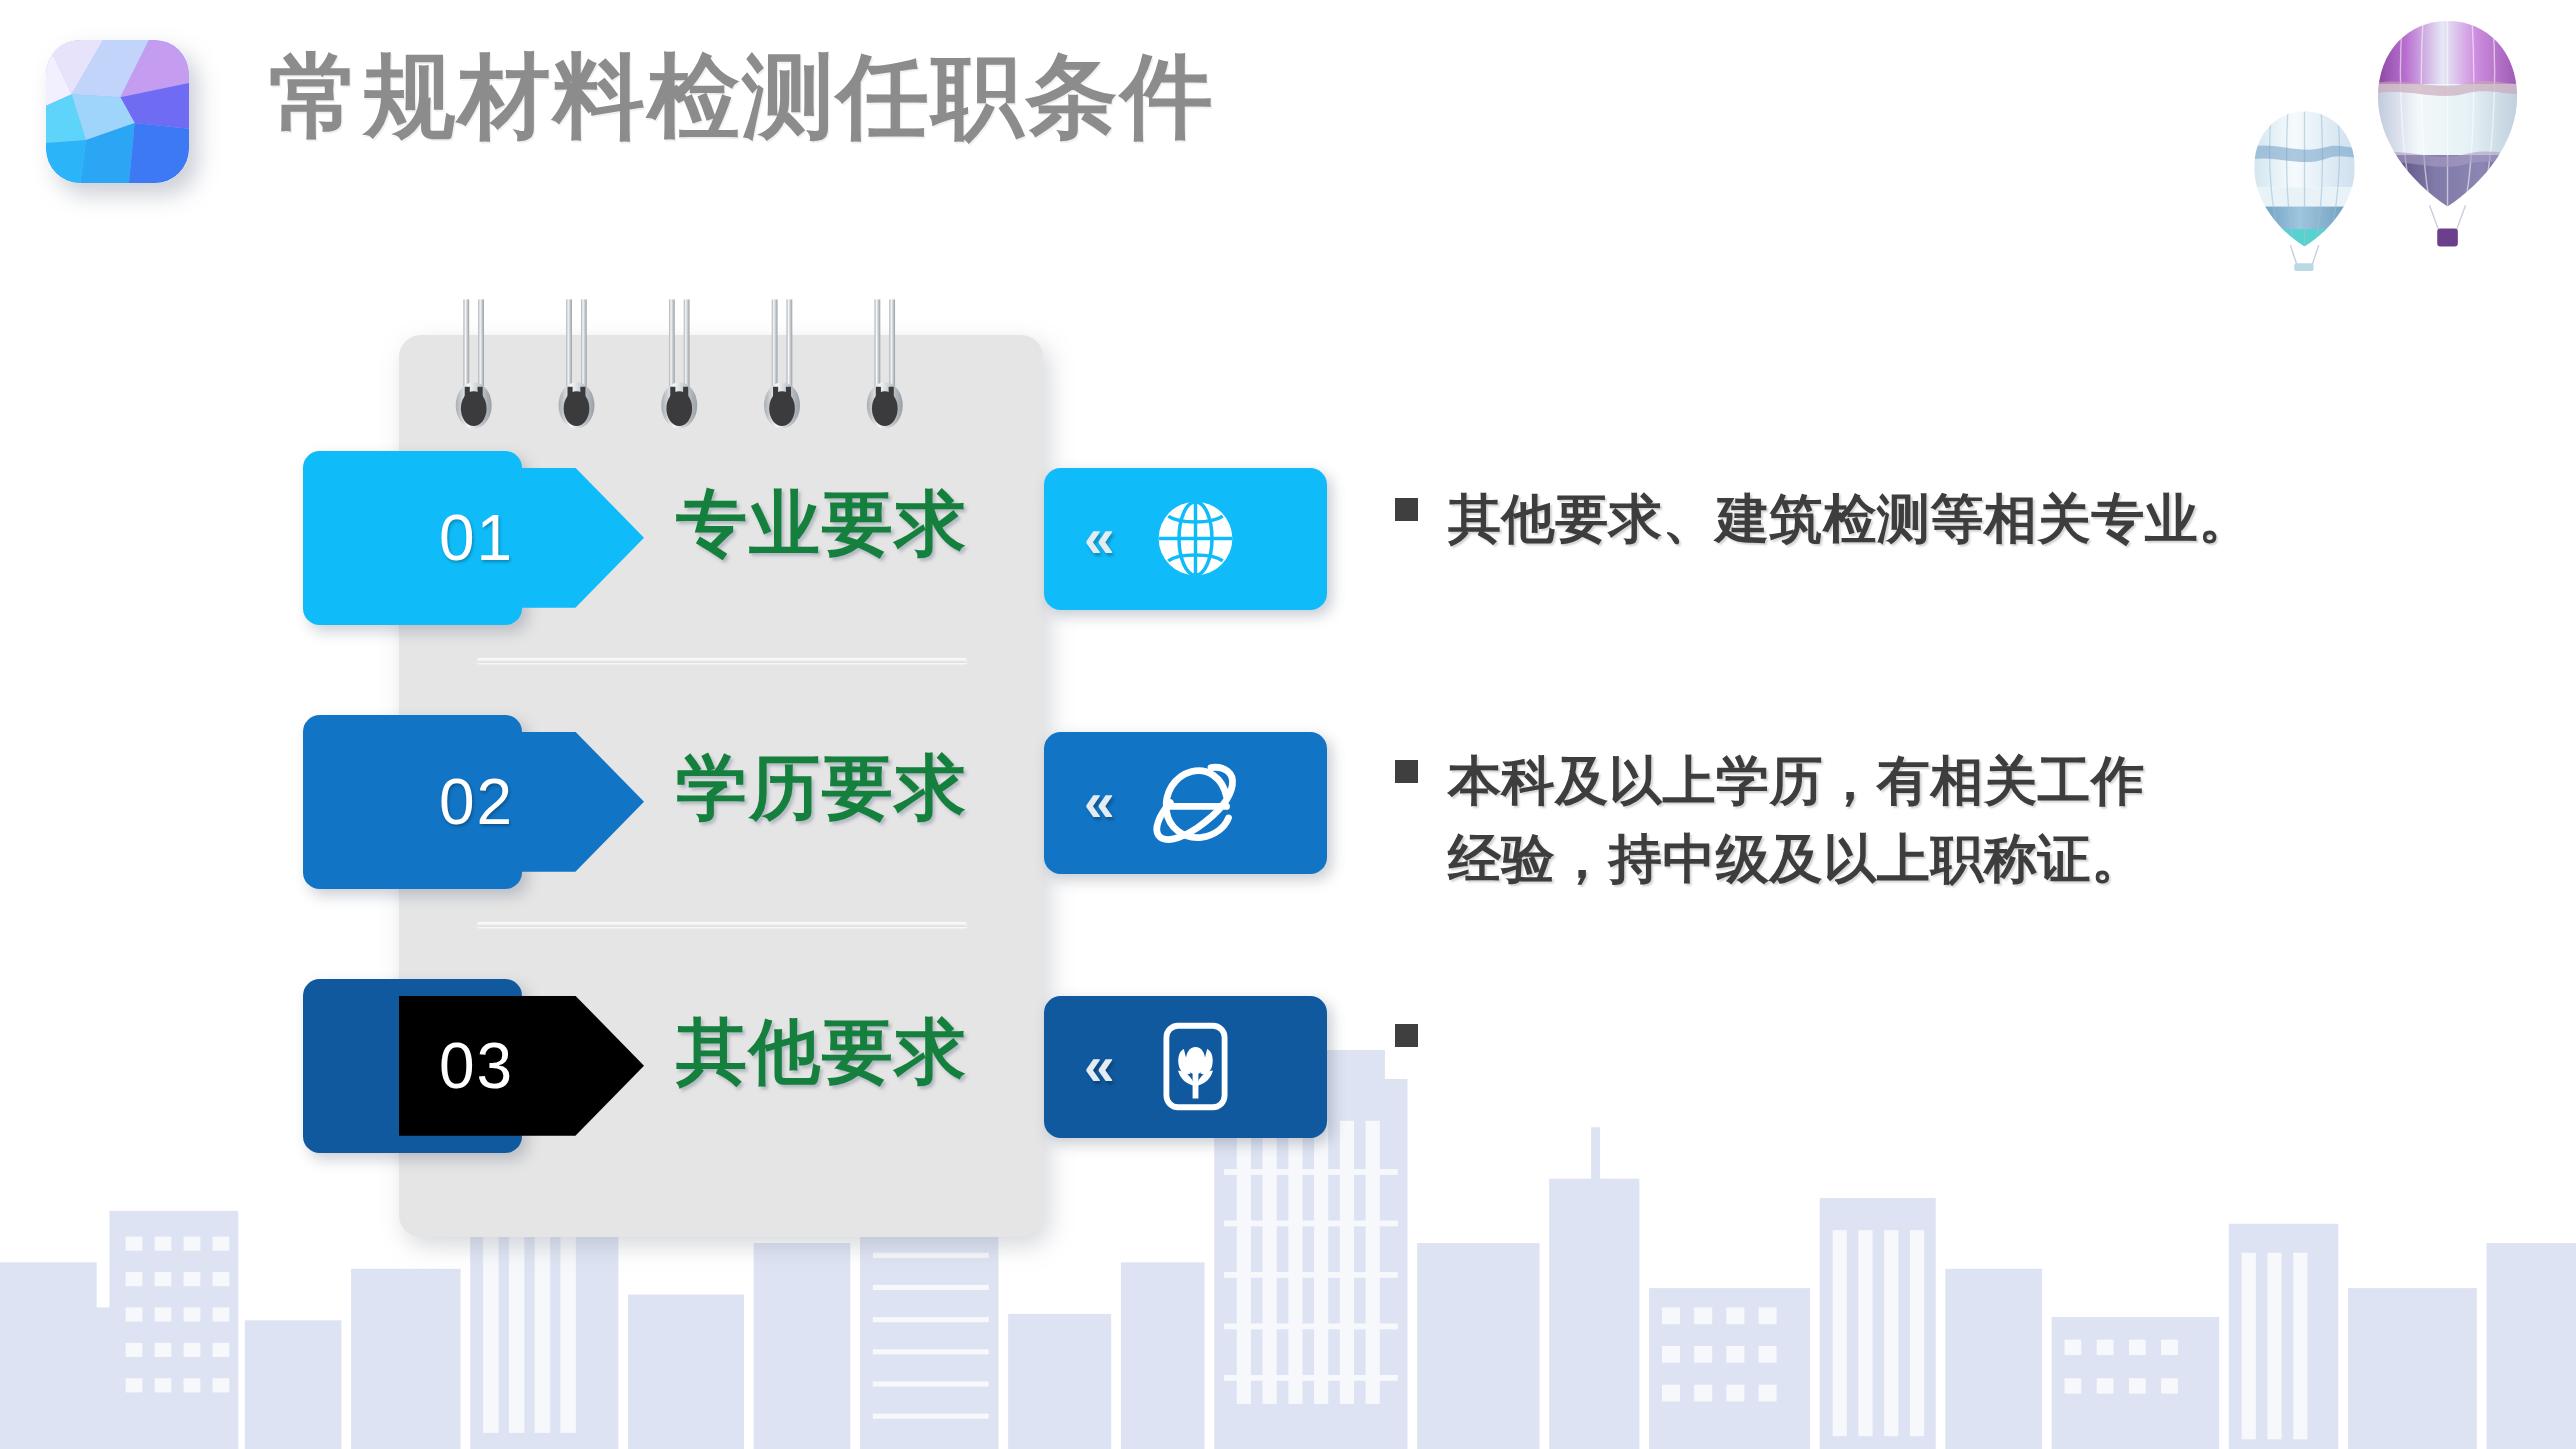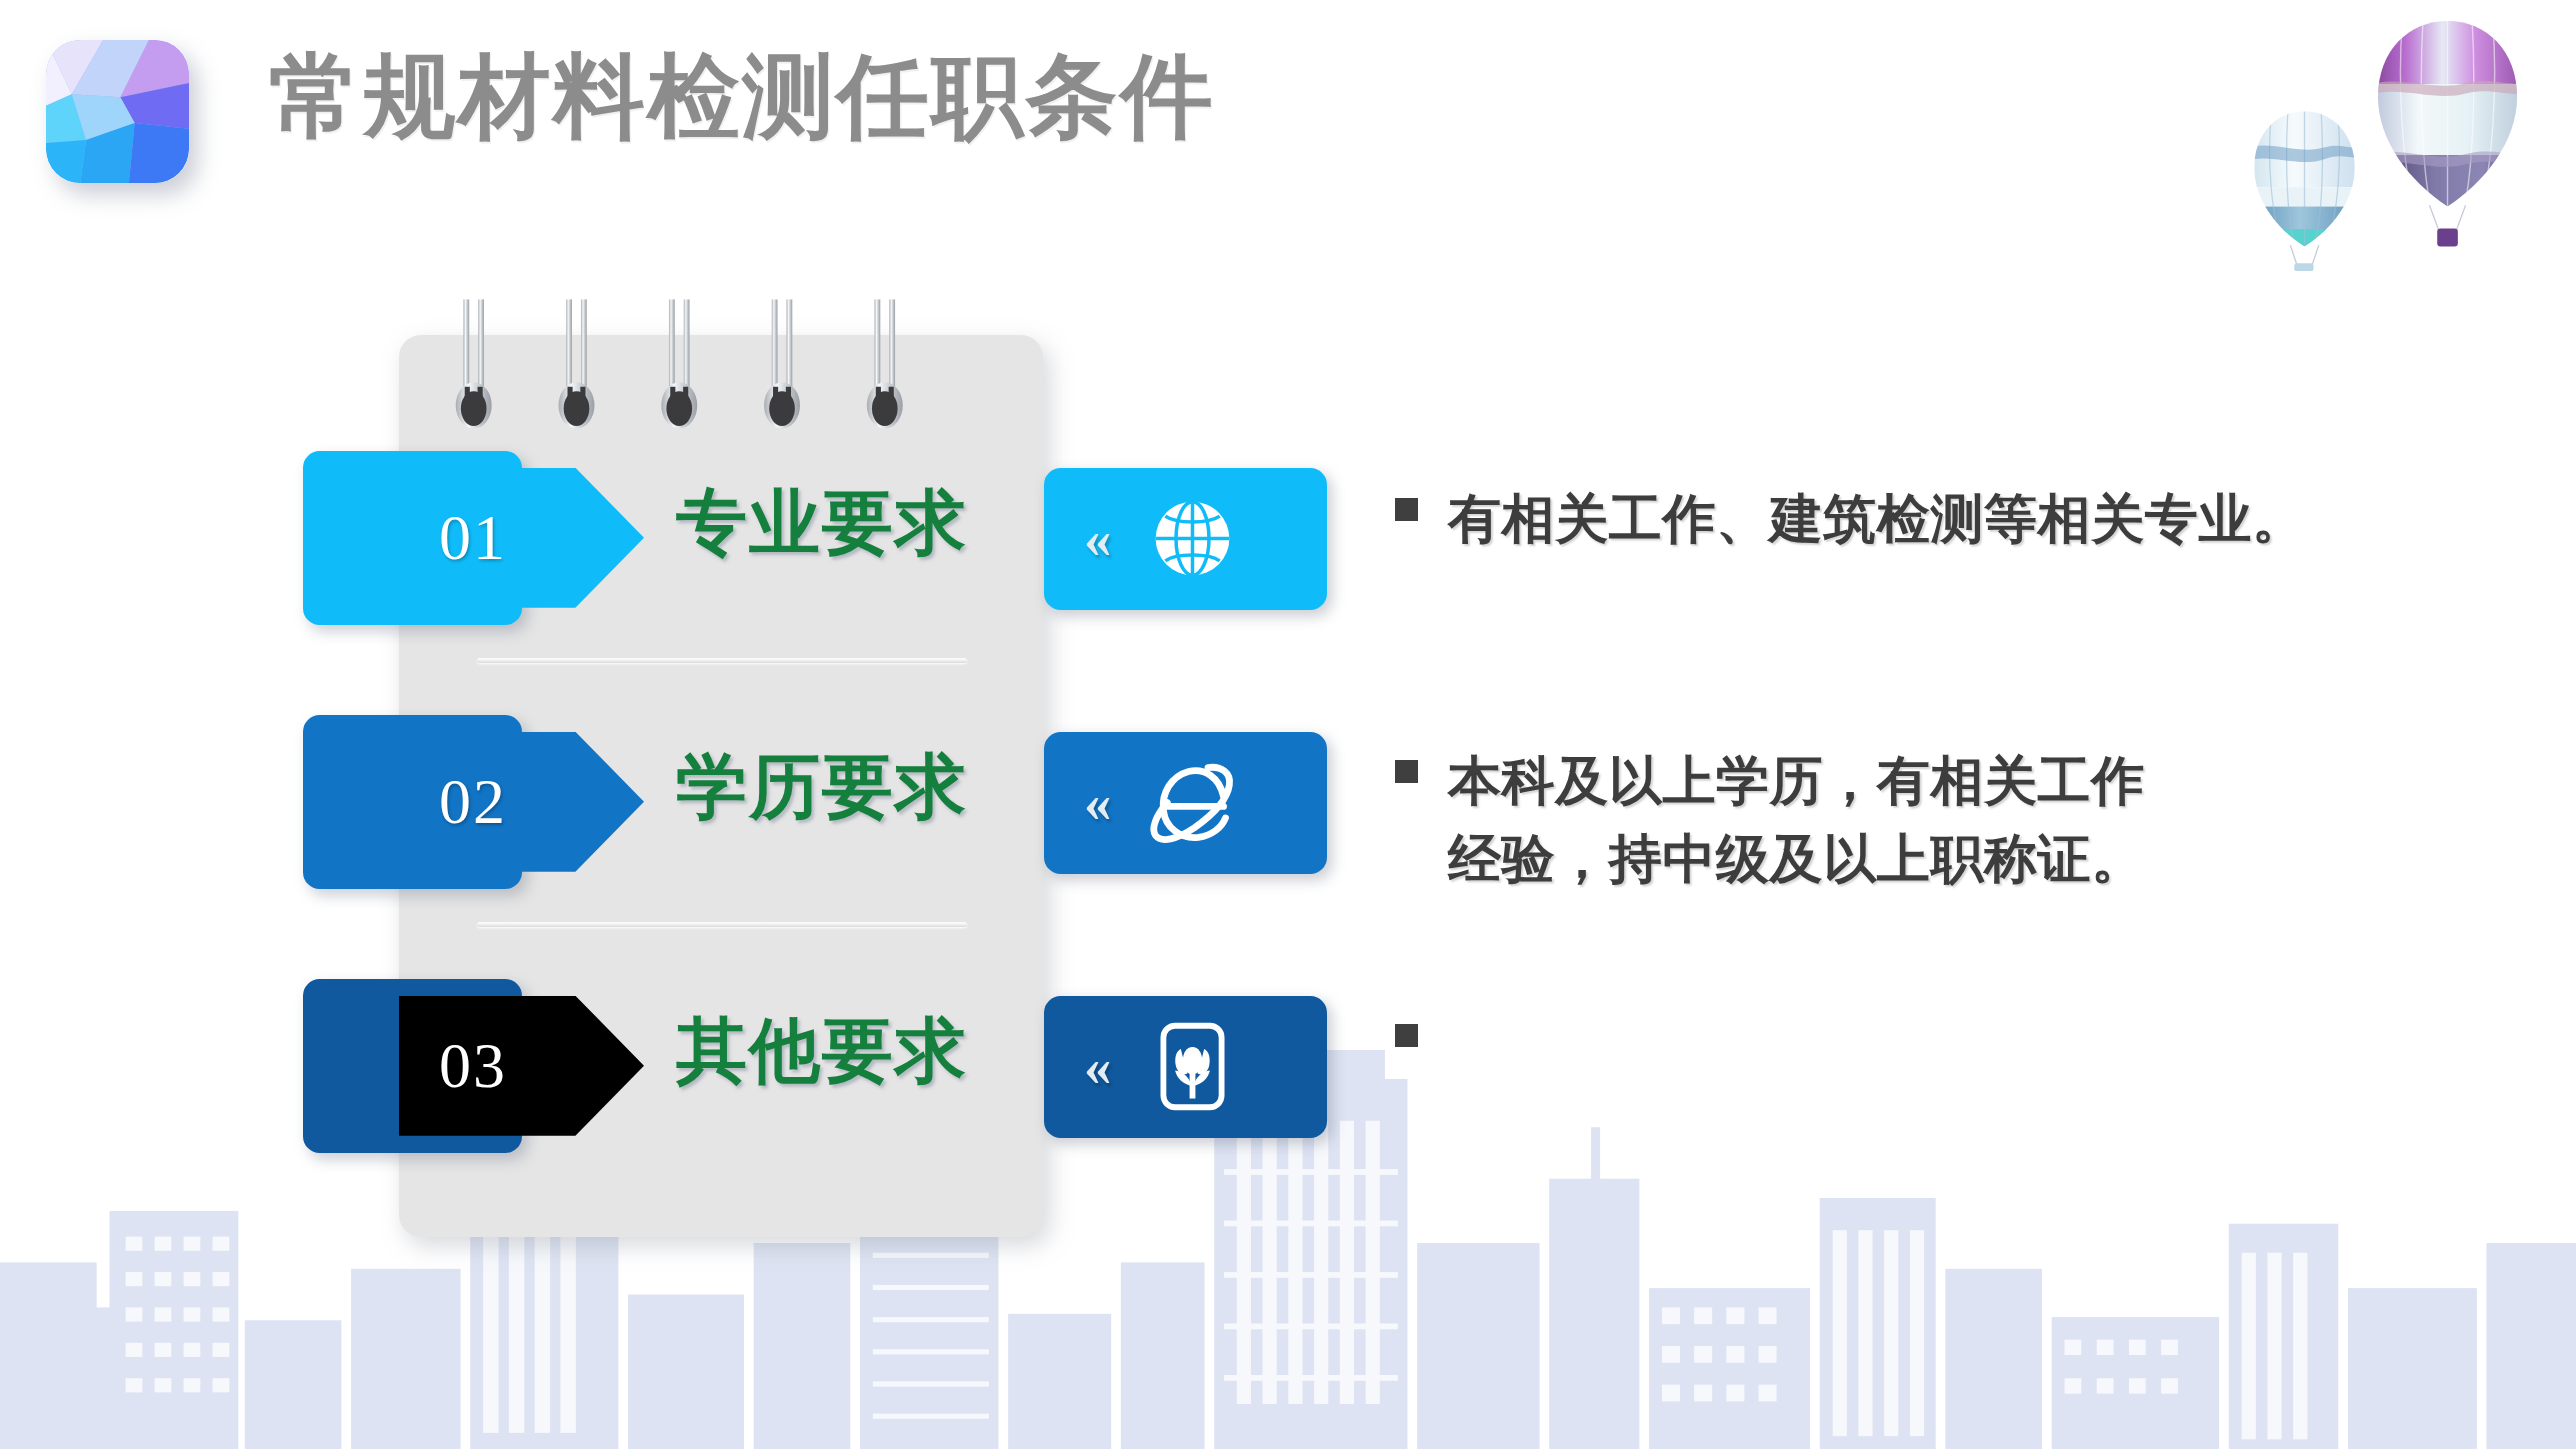--- a/index.html
+++ b/index.html
@@ -54,21 +54,21 @@
   .np-divider{
     position:absolute;left:477px;width:490px;height:4.5px;
     border-radius:2.6px;
     background:linear-gradient(180deg,#fdfdfd 0%,#f2f2f2 45%,#d9d9d9 100%);
     box-shadow:0 1.3px 1.9px rgba(255,255,255,.9);
   }
   .np-divider.d1{top:658px;}
   .np-divider.d2{top:922px;}
 
   
-  .row{position:absolute;left:0;width:2472px;height:193px;font-family:Liberation Serif, serif;}
+  .row{position:absolute;left:0;width:2472px;height:193px;}
   .row.r1{top:451px;}
   .row.r2{top:715px;padding-left:12px;}
   .row.r3{top:979px;}
 
   
   .bracket{
     position:absolute;left:303px;top:0;width:219px;height:174px;
     border-radius:16.7px;
     box-shadow:5.2px 6.4px 14px rgba(80,90,110,.28);
   }
@@ -484,21 +484,21 @@
           <rect x="47" y="55" width="6" height="28" fill="#ffffff"></rect>
           <path d="M49 70 C40 68 34 62 32 54 C40 55 47 61 49 70 Z" fill="#ffffff"></path>
           <path d="M51 70 C60 68 66 62 68 54 C60 55 53 61 51 70 Z" fill="#ffffff"></path>
         </svg>
       </span>
     </div>
   </div>
 
   <div class="bullet b1">
     <span class="marker"></span>
-    <span class="btext">有相关工作、建筑检测等相关专业。</span>
+    <span class="btext">其他要求、建筑检测等相关专业。</span>
   </div>
   <div class="bullet b2">
     <span class="marker"></span>
     <span class="btext">本科及以上学历，有相关工作
 经验，持中级及以上职称证。</span>
   </div>
   <div class="bullet b3">
     <span class="marker"></span>
   </div>
 

